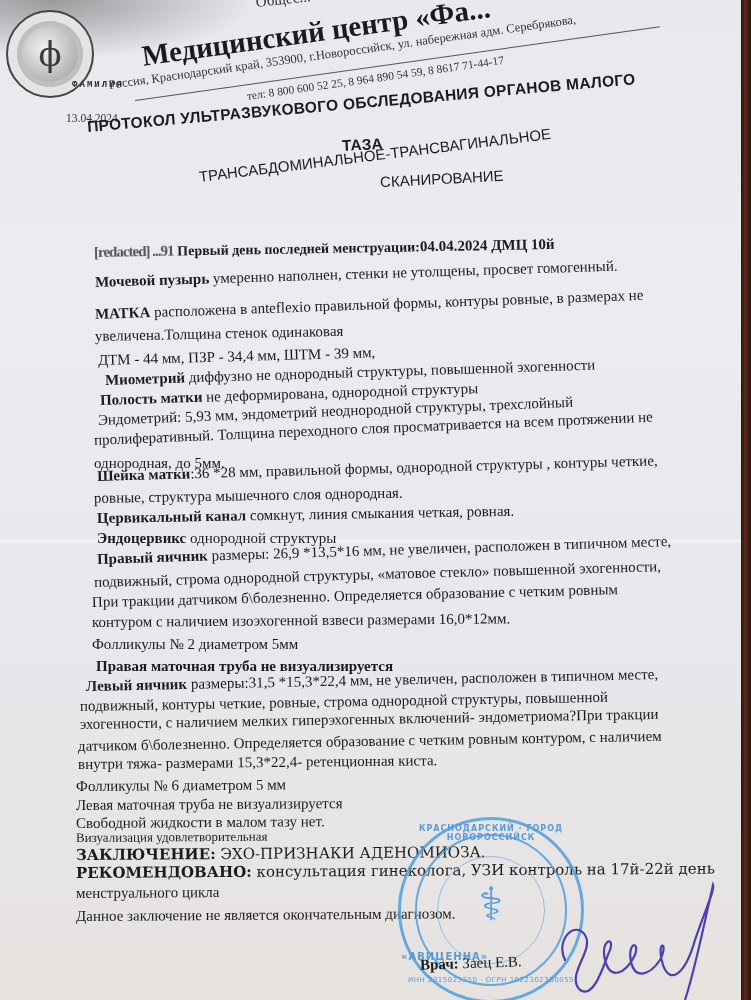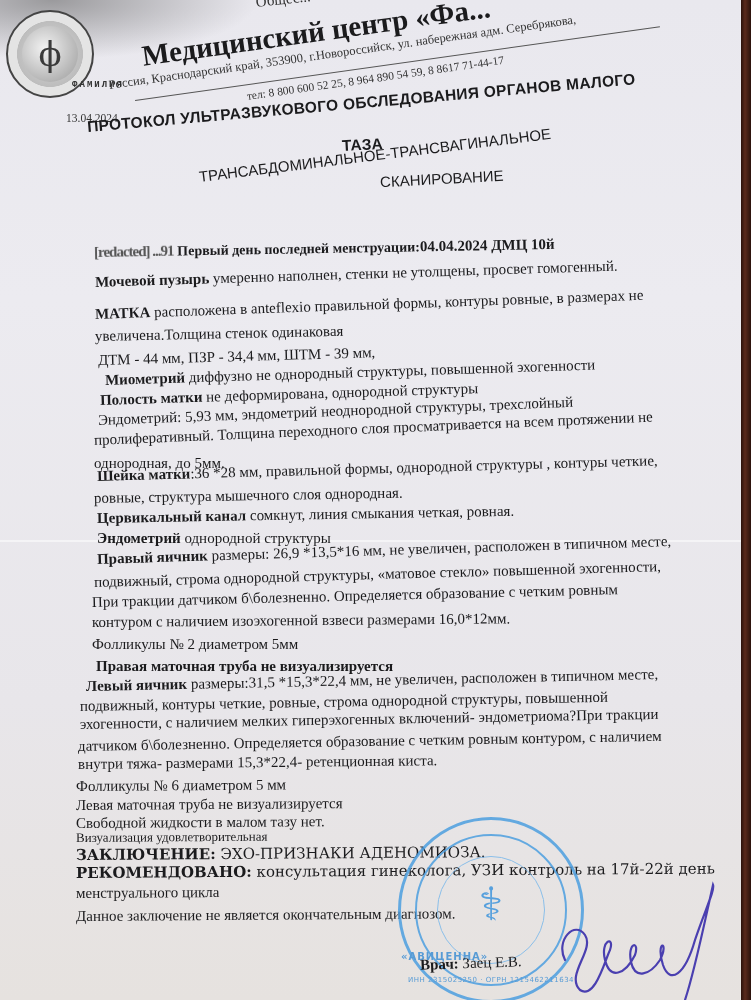--- a/index.html
+++ b/index.html
@@ -115,21 +115,21 @@
       <div class="line" style="left: 95px; top: 328px; transform: rotate(-1.2deg);"><span class="b"></span><span>увеличена.Толщина стенок одинаковая</span></div>
       <div class="line" style="left: 98px; top: 352px; transform: rotate(-1.6deg);"><span class="b"></span><span>ДТМ - 44  мм,         ПЗР -   34,4  мм,            ШТМ -   39 мм,</span></div>
       <div class="line" style="left: 105px; top: 372px; transform: rotate(-1.8deg);"><span class="b">Миометрий</span><span>  диффузно не однородный структуры, повышенной эхогенности</span></div>
       <div class="line" style="left: 100px; top: 392px; transform: rotate(-1.8deg);"><span class="b">Полость матки</span><span> не   деформирована,  однородной структуры</span></div>
       <div class="line" style="left: 98px; top: 412px; transform: rotate(-2.2deg);"><span class="b"></span><span>Эндометрий: 5,93  мм, эндометрий  неоднородной  структуры, трехслойный</span></div>
       <div class="line" style="left: 94px; top: 432px; transform: rotate(-2.4deg);"><span class="b"></span><span>пролиферативный. Толщина переходного слоя просматривается на всем протяжении не</span></div>
       <div class="line" style="left: 94px; top: 455px; transform: rotate(0deg);"><span class="b"></span><span>однородная, до 5мм.</span></div>
       <div class="line" style="left: 97px; top: 468px; transform: rotate(-1.6deg);"><span class="b">Шейка матки</span><span>:36  *28 мм, правильной формы, однородной структуры , контуры четкие,</span></div>
       <div class="line" style="left: 94px; top: 490px; transform: rotate(-1deg);"><span class="b"></span><span>ровные, структура мышечного слоя однородная.</span></div>
       <div class="line" style="left: 97px; top: 510px; transform: rotate(-1deg);"><span class="b">Цервикальный канал</span><span> сомкнут, линия смыкания четкая, ровная.</span></div>
-      <div class="line" style="left: 97px; top: 530px; transform: rotate(0deg);"><span class="b">Эндометрий</span><span> однородной структуры</span></div>
+      <div class="line" style="left: 97px; top: 530px; transform: rotate(0deg);"><span class="b">Эндоцервикс</span><span> однородной структуры</span></div>
       <div class="line" style="left: 97px; top: 551px; transform: rotate(-1.8deg);"><span class="b">Правый яичник</span><span> размеры: 26,9 *13,5*16 мм, не увеличен, расположен в типичном месте,</span></div>
       <div class="line" style="left: 94px; top: 574px; transform: rotate(-1.6deg);"><span class="b"></span><span>подвижный, строма однородной структуры, «матовое стекло» повышенной эхогенности,</span></div>
       <div class="line" style="left: 92px; top: 594px; transform: rotate(-1.4deg);"><span class="b"></span><span>При тракции датчиком б\болезненно. Определяется образование с четким ровным</span></div>
       <div class="line" style="left: 92px; top: 614px; transform: rotate(-0.5deg);"><span class="b"></span><span>контуром  с наличием изоэхогенной взвеси размерами 16,0*12мм.</span></div>
       <div class="line" style="left: 92px; top: 636px; transform: rotate(0deg); text-align: center;"><span class="b"></span><span>Фолликулы № 2  диаметром  5мм</span></div>
       <div class="line" style="left: 96px; top: 658px; transform: rotate(0deg); font-weight: bold;"><span class="b"></span><span>Правая маточная труба не визуализируется</span></div>
       <div class="line" style="left: 86px; top: 678px; transform: rotate(-1.2deg);"><span class="b">Левый яичник</span><span> размеры:31,5 *15,3*22,4  мм, не увеличен, расположен в типичном месте,</span></div>
       <div class="line" style="left: 80px; top: 698px; transform: rotate(-1deg);"><span class="b"></span><span>подвижный, контуры четкие, ровные, строма однородной структуры, повышенной</span></div>
       <div class="line" style="left: 80px; top: 716px; transform: rotate(-1deg);"><span class="b"></span><span>эхогенности, с наличием мелких гиперэхогенных включений- эндометриома?При тракции</span></div>
       <div class="line" style="left: 78px; top: 738px; transform: rotate(-1deg);"><span class="b"></span><span>датчиком б\болезненно. Определяется образование с четким ровным контуром, с наличием</span></div>
@@ -140,23 +140,24 @@
       <div class="line" style="left: 76px; top: 830px; transform: rotate(-0.4deg); font-size: 13px;"><span class="b"></span><span>Визуализация удовлетворительная</span></div>
       <div class="line" style="left: 76px; top: 846px; transform: rotate(-0.4deg); font-family: &quot;DejaVu Serif&quot;, serif;"><span class="b">ЗАКЛЮЧЕНИЕ:</span><span> ЭХО-ПРИЗНАКИ   АДЕНОМИОЗА.</span></div>
       <div class="line" style="left: 76px; top: 864px; transform: rotate(-0.4deg); font-family: &quot;DejaVu Serif&quot;, serif;"><span class="b">РЕКОМЕНДОВАНО:</span><span> консультация гинеколога, УЗИ контроль на 17й-22й день</span></div>
       <div class="line" style="left: 76px; top: 885px; transform: rotate(-0.4deg);"><span class="b"></span><span>менструального цикла</span></div>
       <div class="line" style="left: 76px; top: 908px; transform: rotate(-0.4deg);"><span class="b"></span><span>Данное заключение не является окончательным диагнозом.</span></div>
     </div>
 
   <div class="stamp">
     <div class="stamp-ring"></div>
     <div class="stamp-ring2"></div>
+    <div class="stamp-text-top">КРАСНОДАРСКИЙ · ГОРОД НОВОРОССИЙСК</div>
     <div class="stamp-icon">⚕</div>
     <div class="stamp-name">«АВИЦЕННА»</div>
-    <div class="stamp-code">ИНН 2315025250 · ОГРН 1215462211634</div>
+    <div class="stamp-code">ИНН 2315025250 · ОГРН 1022302380055</div>
   </div>
 
   <div class="abs doctor">
     <span class="b">Врач:</span><span> Заец Е.В.</span>
   </div>
 
   <svg class="signature" viewBox="0 0 170 120">
     <path d="M10,80 C0,60 20,40 30,55 C40,70 10,95 25,110 C40,120 50,80 55,70 C60,55 45,60 50,80 C55,100 70,95 80,75 C85,60 72,62 76,82 C80,100 95,95 105,80 C115,60 100,60 108,85 C115,105 130,95 140,60 C150,30 160,10 158,5 C150,40 140,90 130,120" fill="none" stroke="#4a3fb0" stroke-width="2.2" stroke-linecap="round"></path>
   </svg>
 </div>

